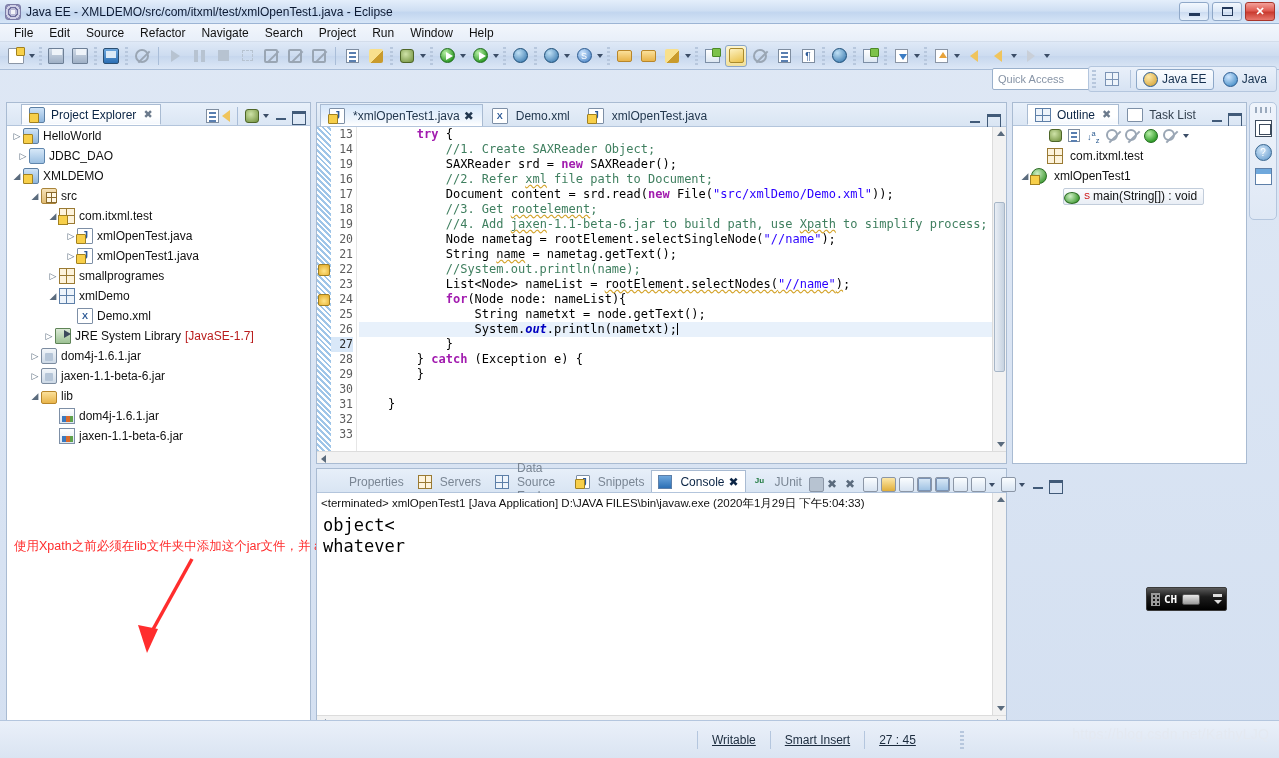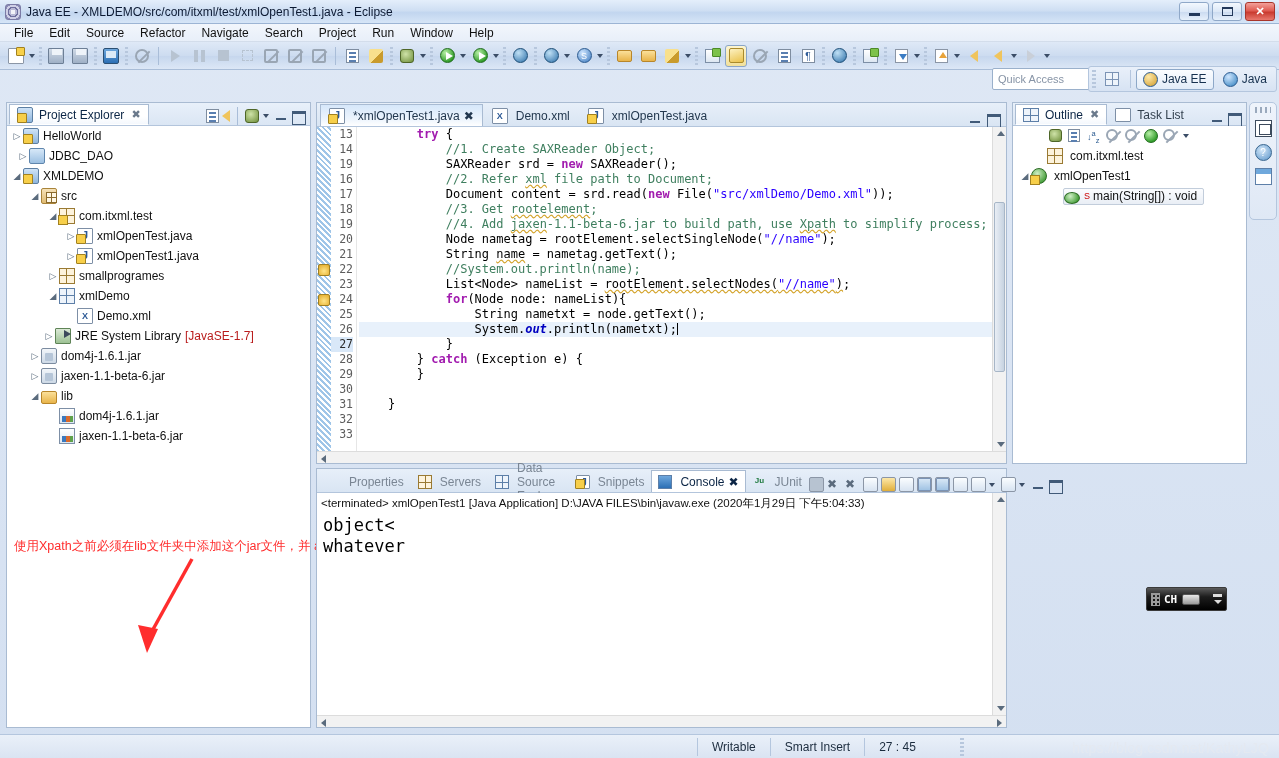--- a/index.html
+++ b/index.html
@@ -129,21 +129,21 @@
     background:linear-gradient(180deg,#e8f0fa 0%,#dbe6f4 100%);
     border-bottom:1px solid #b3c5dc; padding-left:2px;
   }
   .vtab {
     display:flex;align-items:center;gap:4px;height:21px;padding:0 7px;font-size:12px;color:#33414f;
     border:1px solid transparent; border-bottom:none;
   }
   .vtab.active {
     background:linear-gradient(180deg,#ffffff 0%,#ffffff 60%,#f4f8fd 100%);
     border-color:#a9bbd2; border-bottom:1px solid #fff;
-    color:#0b2545; font-weight:normal;
+    color:#0b2545; font-weight:normal;margin-left:12px;
   }
   .vtab .closex { color:#6b7a8c; font-size:11px; margin-left:3px; }
   .vtool { margin-left:auto; display:flex; align-items:center; gap:3px; padding-right:5px; }
   .vmin, .vmax { width:14px;height:14px;position:relative; }
   .vmin::after{content:"";position:absolute;left:2px;bottom:3px;width:10px;height:2px;background:#415a78;}
   .vmax::after{content:"";position:absolute;left:1px;top:2px;width:12px;height:10px;border:1px solid #415a78;border-top-width:3px;}
 
   
   #explorer { left:6px; top:102px; width:305px; height:626px; }
   #explorer .body { position:absolute;left:0;top:23px;right:0;bottom:0;background:#fff;overflow:hidden; }
@@ -260,24 +260,24 @@
   .fv-dots{width:16px;height:6px;background-image:repeating-linear-gradient(90deg,#9aa9bd 0 2px,transparent 2px 5px);}
   .fv-ic{width:17px;height:17px;position:relative;}
   .fv-ic.restore{border:1px solid #3c4a5c;background:#fff;}
   .fv-ic.restore::after{content:"";position:absolute;left:3px;top:3px;width:10px;height:9px;border:1px solid #3c4a5c;background:#fff;}
   .fv-ic.help{border-radius:50%;background:radial-gradient(circle at 40% 35%,#d4e8fa,#5a93c8);border:1px solid #37658f;color:#fff;font-size:10px;text-align:center;line-height:16px;}
   .fv-ic.view{background:#fff;border:1px solid #5d7fa8;}
   .fv-ic.view::after{content:"";position:absolute;left:0;top:0;right:0;height:5px;background:#6fa8dc;}
 
   
   #statusbar {
-    position:absolute;left:0;bottom:0;width:1279px;height:24px;
+    position:absolute;left:0;bottom:0;width:1279px;height:38px;
     background:linear-gradient(180deg,#eaf0f9,#dae4f2);
     border-top:1px solid #b4c6de;
-    display:flex;align-items:center;font-size:12px;color:#1b2b3d;
+    display:flex;align-items:center;font-size:12px;color:#1b2b3d;text-decoration:underline;
   }
   .sb-sep { width:1px;height:18px;background:#b4c6de; }
   .sb-cell { padding:0 14px; }
   #watermark { position:absolute; right:10px; top:5px; font-size:14px; color:#e4e9f1; letter-spacing:.2px; }
 
   
   #ime {
     position:absolute; left:1146px; top:587px; width:81px; height:24px;
     background:linear-gradient(180deg,#5a5a5a 0%,#1d1d1d 40%,#000 100%);
     border:1px solid #3a3a3a; border-radius:2px;

